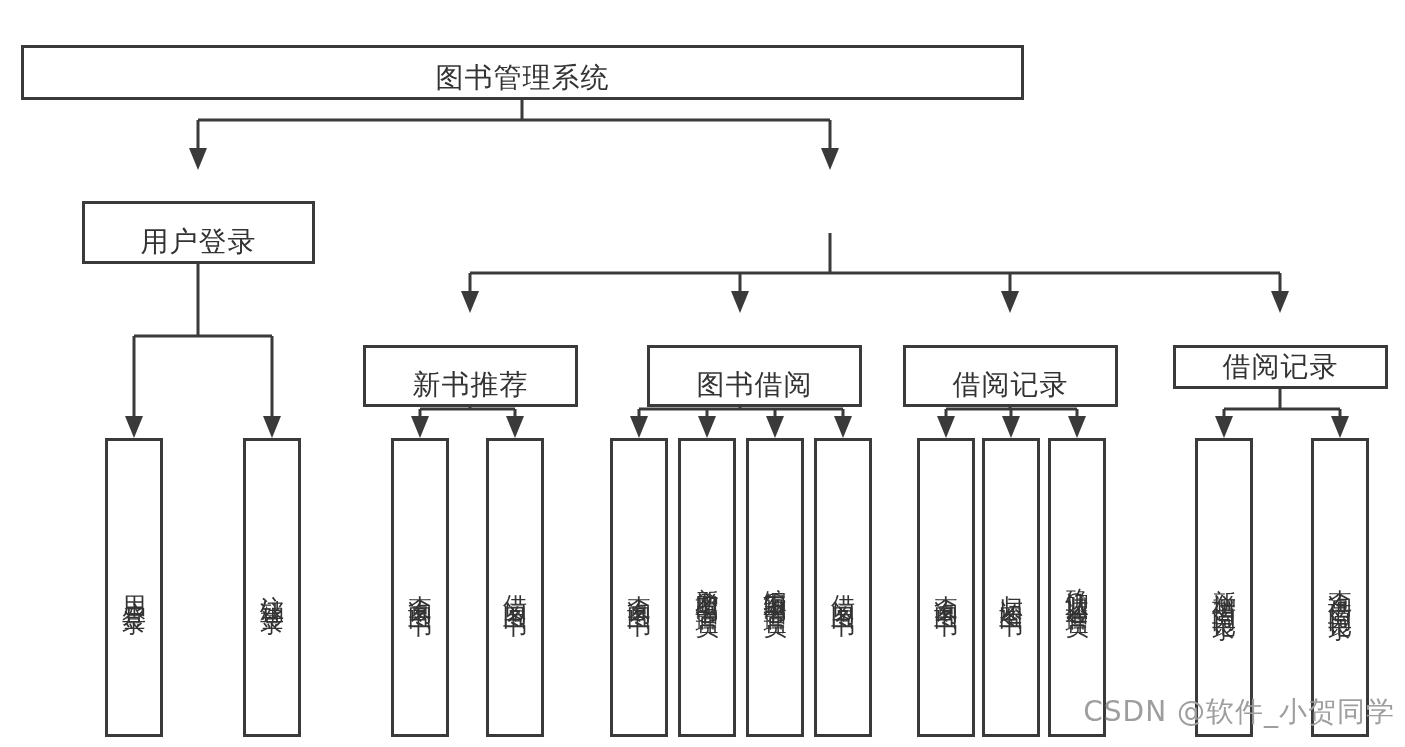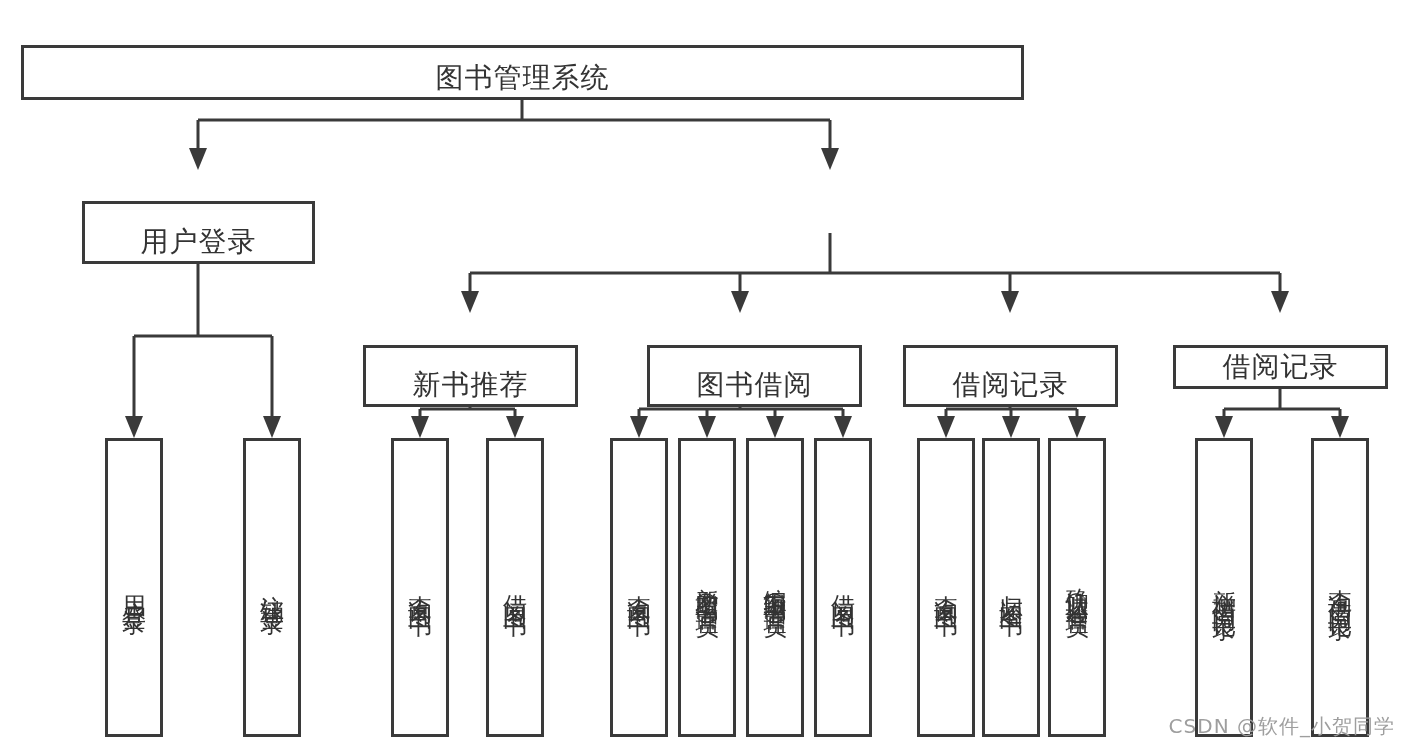--- a/index.html
+++ b/index.html
@@ -43,22 +43,22 @@
     writing-mode:vertical-rl;
     font-size:24px;
     line-height:1;
     letter-spacing:6px;
     color:var(--text);
     white-space:nowrap;
   }
   .vbox.long .vlabel{letter-spacing:4px;font-size:23px;}
   #watermark{
     position:absolute;
-    right:10px;bottom:7px;
-    font-size:20px;
+    right:10px;bottom:16px;
+    font-size:28px;
     color:var(--watermark);
     letter-spacing:1px;
     z-index:5;
     pointer-events:none;
   }
 </style>
 </head>
 <body>
 
 <div id="stage">

